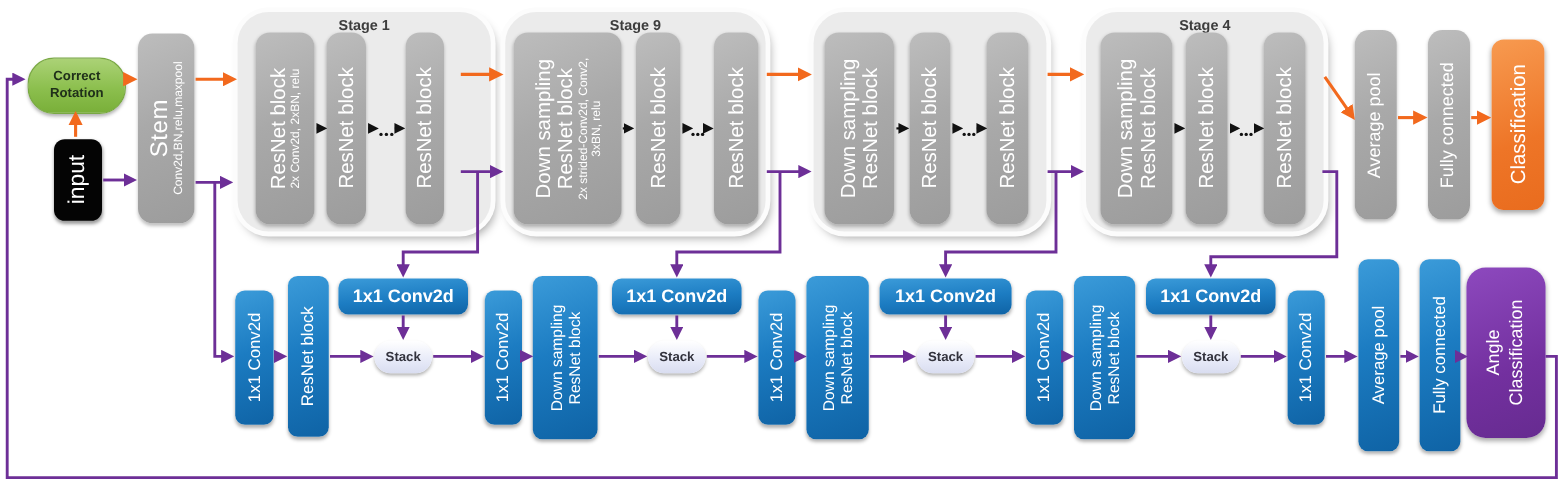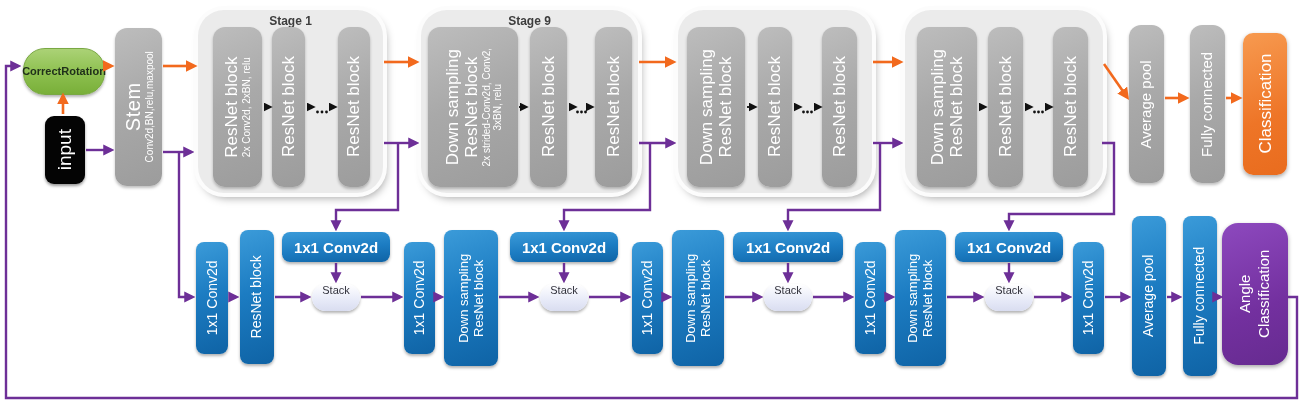--- a/index.html
+++ b/index.html
@@ -29,27 +29,27 @@
 
   
   .blue{background:linear-gradient(160deg,#3b9bd9 0%,#1c7cc2 45%,#0f63a5 100%);
         border-radius:8px;box-shadow:0 2px 3px rgba(0,0,0,.3);}
   .blue .rot{font-size:14px;}
   .blue .rot .l{font-size:13px;line-height:1.18;}
   .hconv{position:absolute;display:flex;align-items:center;justify-content:center;
          color:#fff;font-size:15px;font-weight:bold;border-radius:8px;
          background:linear-gradient(175deg,#3b9bd9 0%,#1c7cc2 55%,#0f63a5 100%);
          box-shadow:0 2px 3px rgba(0,0,0,.3);}
-  .stack{position:absolute;display:flex;justify-content:center;
+  .stack{position:absolute;display:flex;align-items:center;justify-content:center;
          background:linear-gradient(180deg,#ffffff 0%,#e7eaf8 60%,#d9ddf0 100%);
-         border-radius:14px;font-size:11px;font-weight:normal;color:#33333d;
+         border-radius:14px;font-size:11px;font-weight:bold;color:#33333d;
          box-shadow:0 2px 3px rgba(0,0,0,.3);}
 
   
-  .green-box{position:absolute;display:flex;flex-direction:row;align-items:center;justify-content:center;
+  .green-box{position:absolute;display:flex;flex-direction:column;align-items:center;justify-content:center;
              background:linear-gradient(180deg,#abd276 0%,#8cbf4e 55%,#79af39 100%);
              border:1px solid #79a843;border-radius:22px;box-shadow:0 2px 3px rgba(0,0,0,.3);
              font-size:11px;font-weight:bold;color:#20301a;line-height:1.25;}
   .input-box{background:#040404;border-radius:9px;box-shadow:0 2px 3px rgba(0,0,0,.4);}
   .input-box .rot{font-size:19px;}
   .orange-box{background:linear-gradient(160deg,#f79a50 0%,#ee7527 60%,#e96c1e 100%);
               border-radius:10px;box-shadow:0 2px 4px rgba(0,0,0,.35);}
   .orange-box .rot{font-size:17px;}
   .purple-box{background:linear-gradient(160deg,#8d49be 0%,#73309f 60%,#662b90 100%);
               border-radius:16px;box-shadow:0 2px 4px rgba(0,0,0,.35);}
@@ -71,21 +71,21 @@
     <div class="rot">input</div>
   </div>
 
   <div class="vblock gray stem" style="left:115px;top:28px;width:47px;height:158px;">
     <div class="rot">
       <div class="main">Stem</div>
       <div class="sub">Conv2d,BN,relu,maxpool</div>
     </div>
   </div>
 
-  <div class="stage" style="left:198px;top:10px;width:185px;height:183px;">
+  <div class="stage" style="left:198px;top:10px;width:185px;height:183px;padding-left:26px;">
     <div class="stage-title">Stage 1</div>
     <div class="vblock gray" style="left:15px;top:17px;width:49px;height:160px;">
       <div class="rot">
         <div class="main">ResNet block</div>
         <div class="sub">2x Conv2d, 2xBN, relu</div>
       </div>
     </div>
     <div class="vblock gray" style="left:74px;top:17px;width:33px;height:160px;">
       <div class="rot">
           <div class="main">ResNet block</div>
@@ -133,20 +133,21 @@
         </div>
     </div>
     <div class="vblock gray" style="left:144px;top:17px;width:35px;height:160px;">
       <div class="rot">
           <div class="main">ResNet block</div>
         </div>
     </div>
   </div>
 
   <div class="stage" style="left:905px;top:10px;width:198px;height:183px;">
+    <div class="stage-title">Stage 4</div>
     <div class="vblock gray" style="left:12px;top:17px;width:60px;height:160px;">
       <div class="rot">
         <div class="main">Down sampling</div>
         <div class="main2">ResNet block</div>
       </div>
     </div>
     <div class="vblock gray" style="left:83px;top:17px;width:35px;height:160px;">
       <div class="rot">
           <div class="main">ResNet block</div>
         </div>

